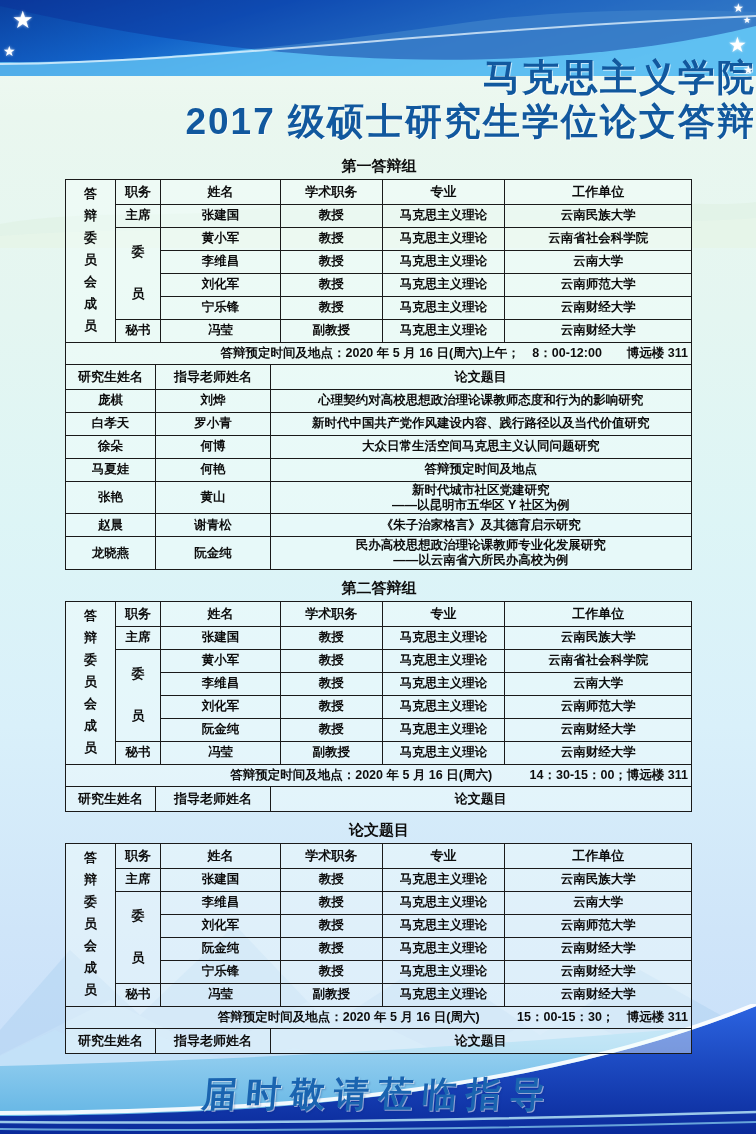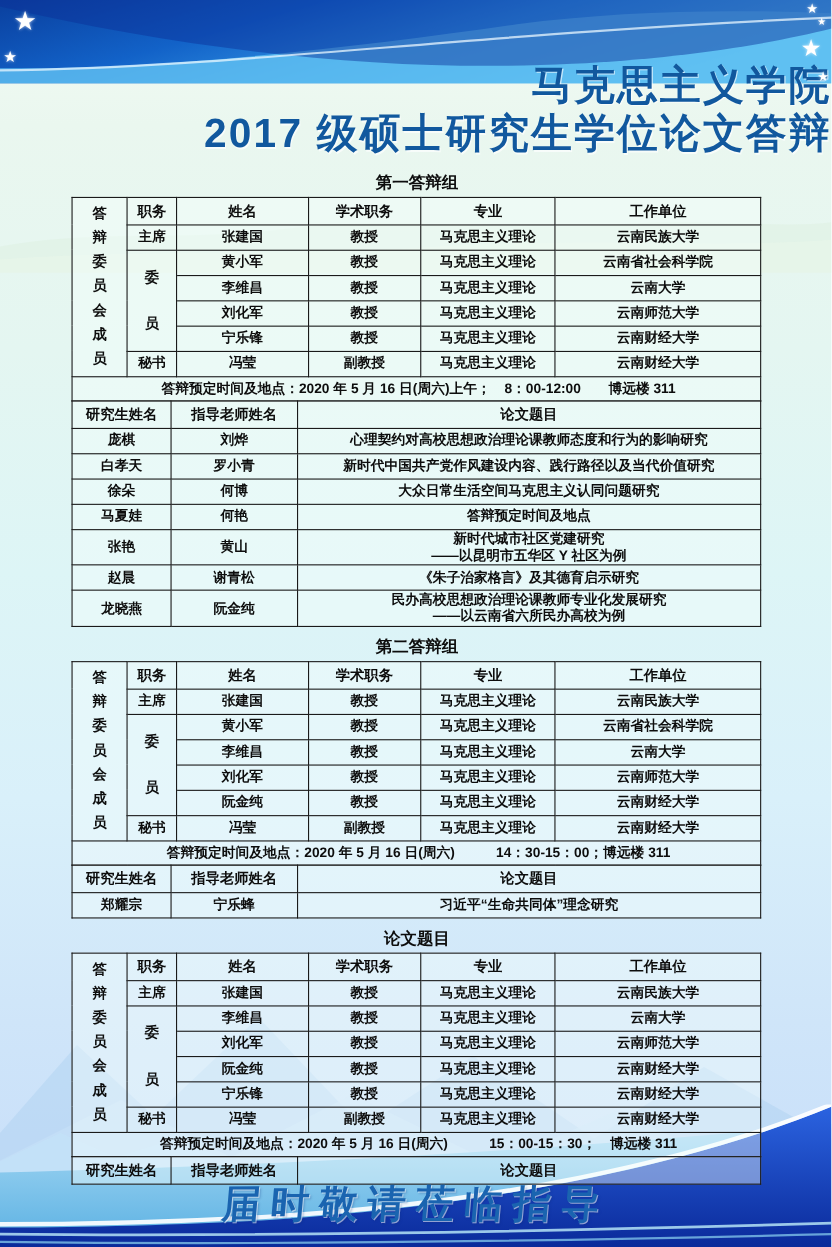--- a/index.html
+++ b/index.html
@@ -21,21 +21,21 @@
   .group-section{margin-bottom:9px;}
   .group-label{font-size:15px;font-weight:bold;color:#0d0d0d;margin:2px 0 3px 1px;text-align:center;}
   table{width:100%;border-collapse:collapse;table-layout:fixed;
     background:rgba(246,255,253,0.42);}
   .committee-table{border:1.5px solid #111;}
   .student-table{border:1.5px solid #111;border-top:none;margin-top:-1px;padding-left:24px;}
   td{border:1px solid #1a1a1a;text-align:center;vertical-align:middle;
      font-weight:bold;color:#0d0d0d;font-size:12.5px;padding:1px 3px;overflow:hidden;}
   .hdr td{height:22px;font-size:13px;}
   .committee-table .drow td{height:20px;}
-  .schedule-cell{height:19px;text-align:center;padding-left:7px;white-space:pre-wrap;font-size:12.5px;}
+  .schedule-cell{height:19px;text-align:right;padding-left:7px;white-space:pre-wrap;font-size:12.5px;}
   .student-table .srow td{height:20px;}
   .vert-wrap{display:flex;flex-direction:column;align-items:center;justify-content:space-around;height:100%;}
   .vchar{line-height:1.45;font-size:13px;}
   td.vert{padding:4px 0;}
   .tline{line-height:1.18;}
   
   .top-hills{position:absolute;top:178px;left:0;width:756px;z-index:0;}
   .mid-mountains{position:absolute;top:820px;left:0;width:756px;z-index:0;}
   .bottom-art{position:absolute;bottom:0;left:0;width:756px;z-index:1;}
   
@@ -335,27 +335,20 @@
             <col style="width: 14.4%;">
             <col style="width: 18.3%;">
             <col style="width: 67.3%;">
           </colgroup>
           <tbody>
             <tr class="hdr">
               <td>研究生姓名</td>
               <td>指导老师姓名</td>
               <td>论文题目</td>
             </tr>
-            <tr class="srow">
-              <td>郑耀宗</td>
-              <td>宁乐蜂</td>
-              <td>
-                <div class="tline">习近平“生命共同体”理念研究</div>
-              </td>
-            </tr>
           </tbody>
         </table>
       </div>
       <div class="group-section">
         <div class="group-label">论文题目</div>
         <table class="committee-table">
           <colgroup>
             <col style="width: 8%;">
             <col style="width: 7.2%;">
             <col style="width: 19.1%;">

